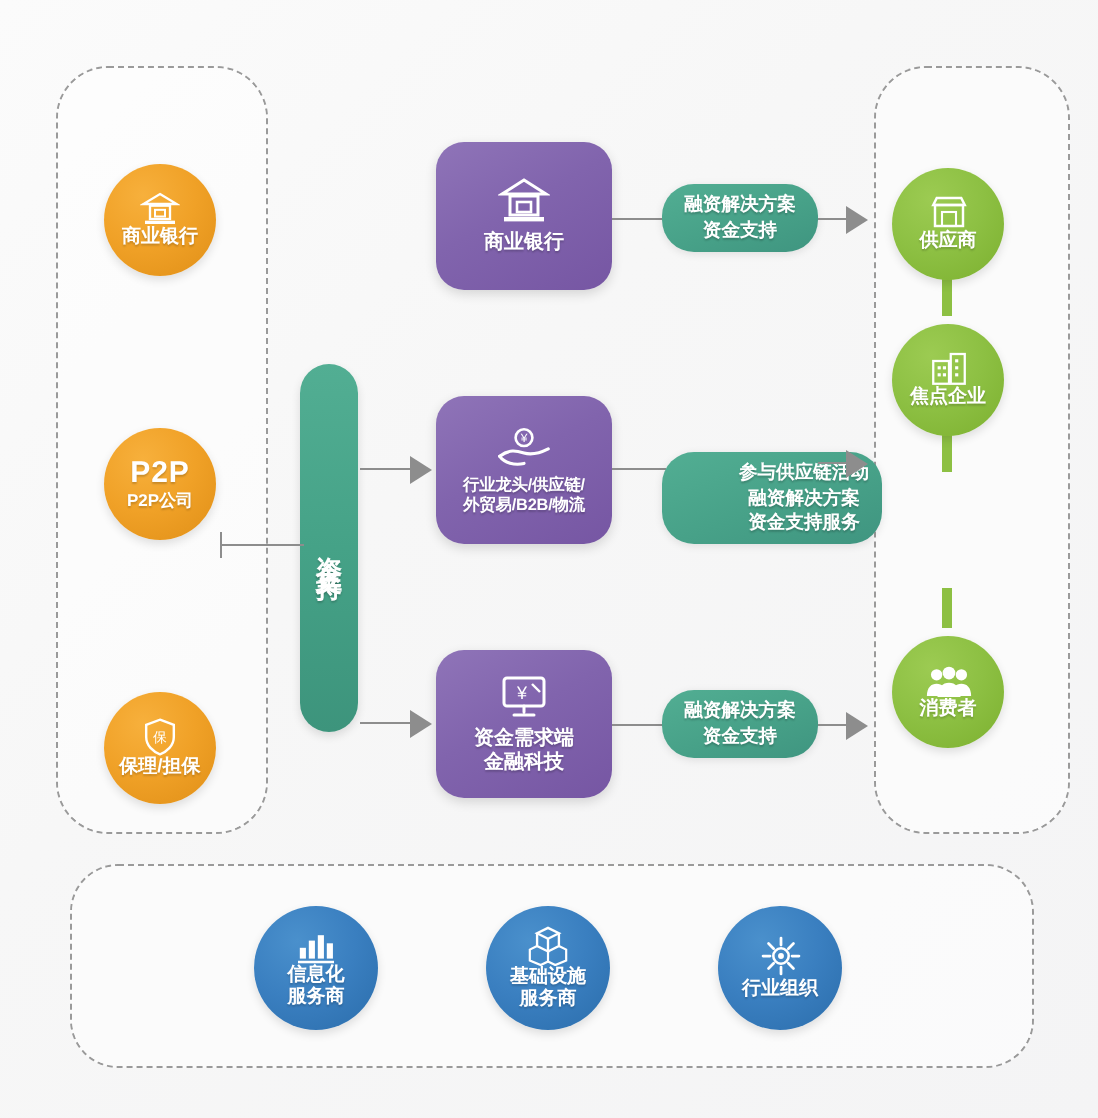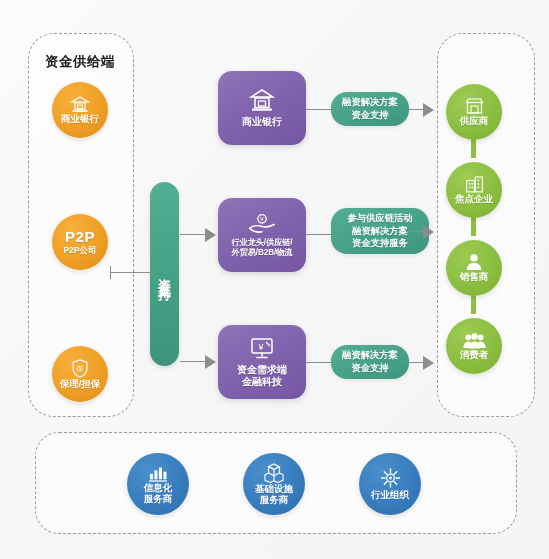--- a/index.html
+++ b/index.html
@@ -108,21 +108,21 @@
     position:absolute;
     border-radius:16px;
     background:linear-gradient(160deg,#52ae93 0%,#47a188 55%,#3f9580 100%);
     color:#fff;text-align:center;
     display:flex;align-items:center;justify-content:center;
     font-size:9.3px;font-weight:bold;line-height:1.35;
     text-shadow:0 1px 1px rgba(0,0,0,0.2);
     box-shadow:0 1px 4px rgba(0,0,0,0.1);
   }
   #lab-bank{left:331px;top:92px;width:78px;height:34px;}
-  #lab-chain{left:331px;top:208px;width:98px;height:46px;}
+  #lab-chain{left:331px;top:226px;width:78px;height:46px;padding-left:32px;}
   #lab-fintech{left:331px;top:345px;width:78px;height:34px;}
 
   
   .hline{position:absolute;height:1.4px;background:#8d8d8d;}
   .vline{position:absolute;width:1.4px;background:#8d8d8d;}
   .arrow{
     position:absolute;width:0;height:0;
     border-top:7px solid transparent;
     border-bottom:7px solid transparent;
     border-left:11px solid #8d8d8d;
@@ -130,21 +130,20 @@
   .green-conn{position:absolute;width:5px;background:#8dc043;}
 
   svg{display:block;}
 </style>
 </head>
 <body>
 
 <div id="stage">
 
   <div class="dashed-panel" id="supply-panel"></div>
-  <div class="panel-title" id="supply-title" style="left:28px;top:53px;width:104px;">资金供给端</div>
 
   <div class="circle orange" style="left:52px;top:82px;">
     <span class="cicon">
       <svg width="20" height="17" viewBox="0 0 24 20">
         <path d="M12 1 L22 7 L2 7 Z" fill="none" stroke="#fff" stroke-width="1.4"></path>
         <rect x="6" y="8" width="12" height="8" fill="none" stroke="#fff" stroke-width="1.4"></rect>
         <rect x="9" y="10.5" width="6" height="4" fill="none" stroke="#fff" stroke-width="1.2"></rect>
         <rect x="3" y="17" width="18" height="2" fill="#fff"></rect>
       </svg>
     </span>
@@ -195,29 +194,20 @@
         <rect x="5.5" y="13" width="1.8" height="1.8" fill="#fff"></rect>
         <rect x="8.5" y="13" width="1.8" height="1.8" fill="#fff"></rect>
         <rect x="15.5" y="5" width="1.8" height="1.8" fill="#fff"></rect>
         <rect x="15.5" y="9" width="1.8" height="1.8" fill="#fff"></rect>
         <rect x="15.5" y="13" width="1.8" height="1.8" fill="#fff"></rect>
       </svg>
     </span>
     <span class="ctext">焦点企业</span>
   </div>
 
-  <div class="circle green" style="left:446px;top:240px;">
-    <span class="cicon">
-      <svg width="18" height="18" viewBox="0 0 20 20">
-        <circle cx="10" cy="5.5" r="4" fill="#fff"></circle>
-        <path d="M2 19 C2 13 6 11 10 11 C14 11 18 13 18 19 Z" fill="#fff"></path>
-      </svg>
-    </span>
-    <span class="ctext">销售商</span>
-  </div>
 
   <div class="circle green" style="left:446px;top:318px;">
     <span class="cicon">
       <svg width="23" height="17" viewBox="0 0 26 19">
         <circle cx="6" cy="6" r="3.2" fill="#fff"></circle>
         <circle cx="20" cy="6" r="3.2" fill="#fff"></circle>
         <circle cx="13" cy="5" r="3.6" fill="#fff"></circle>
         <path d="M0.5 18 C0.5 13 3 11 6 11 C9 11 11.5 13 11.5 18 Z" fill="#fff"></path>
         <path d="M14.5 18 C14.5 13 17 11 20 11 C23 11 25.5 13 25.5 18 Z" fill="#fff"></path>
         <path d="M6.5 18.5 C6.5 13 9.5 10.5 13 10.5 C16.5 10.5 19.5 13 19.5 18.5 Z" fill="#fff"></path>

